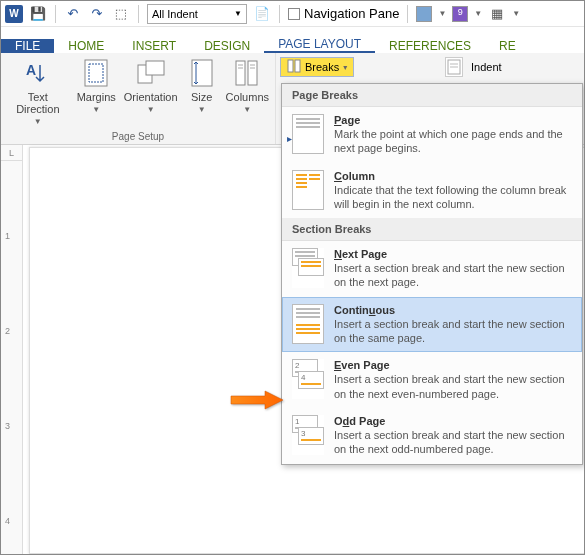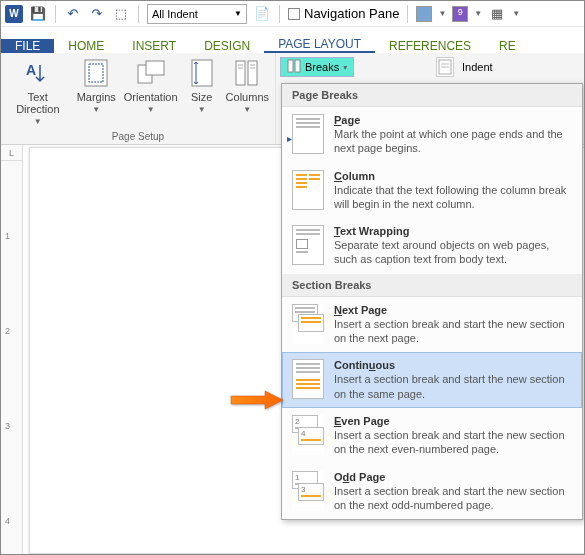--- a/index.html
+++ b/index.html
@@ -20,21 +20,21 @@
   .tab.active { color: #2b579a; border-bottom: 2px solid #2b579a; }
   
   .ribbon { height: 92px; background: #f4f4f4; border-bottom: 1px solid #d4d4d4; display: flex; position: relative; }
   .group { border-right: 1px solid #e1e1e1; display: flex; flex-direction: column; justify-content: space-between; align-items: center; padding: 4px 6px 2px; }
   .group-label { font-size: 10px; color: #666; text-align: center; }
   .group-buttons { display: flex; gap: 8px; align-items: flex-start; }
   .rbtn { display: flex; flex-direction: column; align-items: center; gap: 2px; font-size: 11px; color: #444; cursor: pointer; }
   .rbtn .ic { width: 32px; height: 32px; display: flex; align-items: center; justify-content: center; font-size: 22px; color: #2b579a; }
   .caret { font-size: 8px; color: #666; }
   
-  .breaks-btn { display: flex; align-items: center; gap: 4px; font-size: 11px; padding: 2px 6px; border: 1px solid #a5b5d1; background: #5eead4; margin: 4px 0 0 4px; height: 20px; width: fit-content; }
+  .breaks-btn { display: flex; align-items: center; gap: 4px; font-size: 11px; padding: 2px 6px; border: 1px solid #a5b5d1; background: #fde047; margin: 4px 0 0 4px; height: 20px; width: fit-content; }
   .indent-area { display: flex; align-items: center; gap: 8px; margin: 4px 0 0 20px; font-size: 11px; }
   .indent-box { width: 18px; height: 20px; border: 1px solid #ccc; background: #fff; display: flex; align-items: center; justify-content: center; }
   
   .document-area { position: absolute; top: 144px; left: 0; right: 0; bottom: 0; background: #fff; }
   .ruler-corner { position: absolute; top: 0; left: 0; width: 22px; height: 16px; background: #f9f9f9; border-right: 1px solid #ddd; border-bottom: 1px solid #ddd; font-size: 9px; color: #888; display: flex; align-items: center; justify-content: center; }
   .vruler { position: absolute; top: 16px; left: 0; width: 22px; bottom: 0; background: #f9f9f9; border-right: 1px solid #ddd; }
   .vruler .tick { position: absolute; left: 4px; font-size: 9px; color: #888; }
   .page { position: absolute; top: 2px; left: 28px; right: -250px; bottom: 0; background: #fff; box-shadow: 0 0 3px rgba(0,0,0,0.15); border: 1px solid #ddd; }
   
   .dropdown { position: absolute; top: 82px; left: 280px; width: 302px; background: #f0f0f0; border: 1px solid #a8a8a8; box-shadow: 2px 2px 6px rgba(0,0,0,0.25); z-index: 100; }
@@ -159,21 +159,21 @@
         <svg width="14" height="14">
             <rect x="1" y="1" width="5" height="12" fill="#fff" stroke="#888"></rect>
             <rect x="8" y="1" width="5" height="12" fill="#fff" stroke="#888"></rect>
           </svg>
       </span>
       <span>Breaks</span>
       <span class="caret">▾</span>
     </div>
   </div>
 
-  <div class="indent-area" style="position:absolute;left:415px;top:0">
+  <div class="indent-area" style="position:absolute;left:424px;top:0">
     <div class="indent-box">
       <svg width="14" height="16">
           <rect x="1" y="1" width="12" height="14" fill="#fff" stroke="#aaa"></rect>
           <line x1="3" y1="5" x2="11" y2="5" stroke="#bbb"></line>
           <line x1="3" y1="8" x2="11" y2="8" stroke="#bbb"></line>
         </svg>
     </div>
     <span>Indent</span>
   </div>
 </div>
@@ -219,32 +219,20 @@
             <div class="line"></div>
           </div>
       </div>
     </div>
     <div class="dd-text">
       <div class="dd-title"><u>C</u><span>olumn</span></div>
       <div class="dd-desc">Indicate that the text following the column break will begin in the next column.</div>
     </div>
   </div>
 
-  <div class="dd-item">
-    <div class="dd-icon">
-      <div class="line g"></div>
-        <div class="line g"></div>
-      <div style="width:12px;height:10px;border:1px solid #999;margin-top:2px"></div>
-      <div class="line g" style="width:50%"></div>
-    </div>
-    <div class="dd-text">
-      <div class="dd-title"><u>T</u><span>ext Wrapping</span></div>
-      <div class="dd-desc">Separate text around objects on web pages, such as caption text from body text.</div>
-    </div>
-  </div>
 
   <div class="dd-header">Section Breaks</div>
 
   <div class="dd-item">
     <div class="dd-icon stack" style="border:none;padding:0">
       <div style="position:absolute;top:0;left:0;width:26px;height:18px;border:1px solid #bbb;background:#fff;padding:2px;display:flex;flex-direction:column;gap:2px">
           <div class="line g"></div>
           <div class="line g"></div>
         </div>
       <div style="position:absolute;top:10px;left:6px;width:26px;height:18px;border:1px solid #bbb;background:#fff;padding:2px;display:flex;flex-direction:column;gap:2px">

